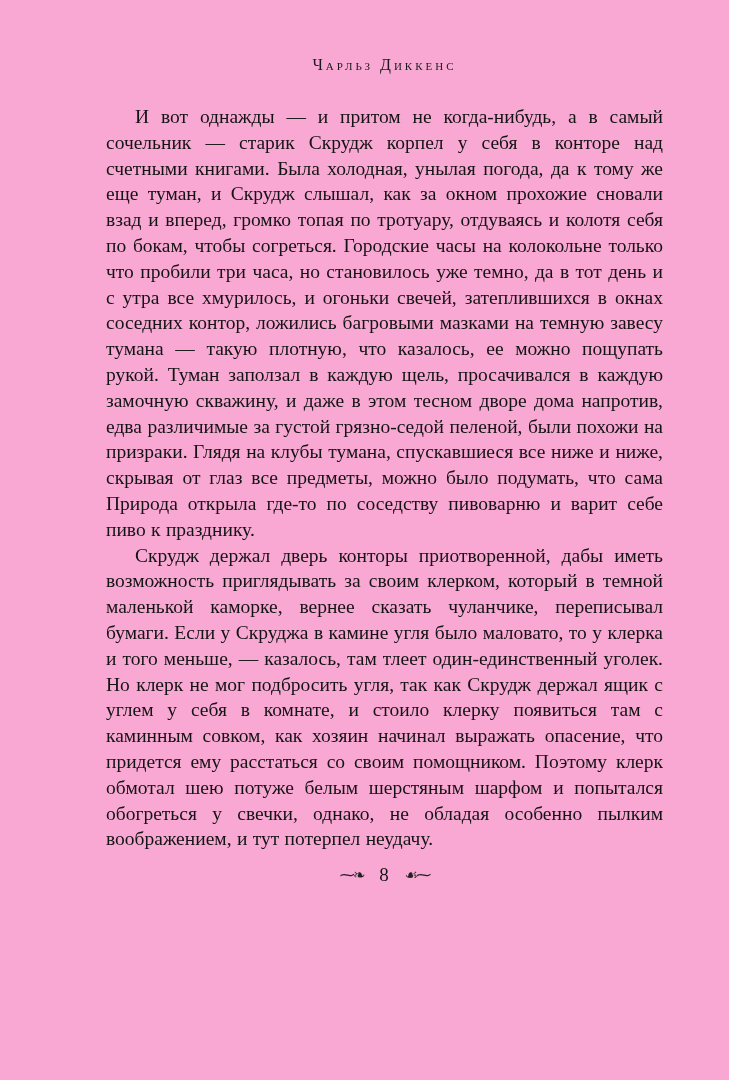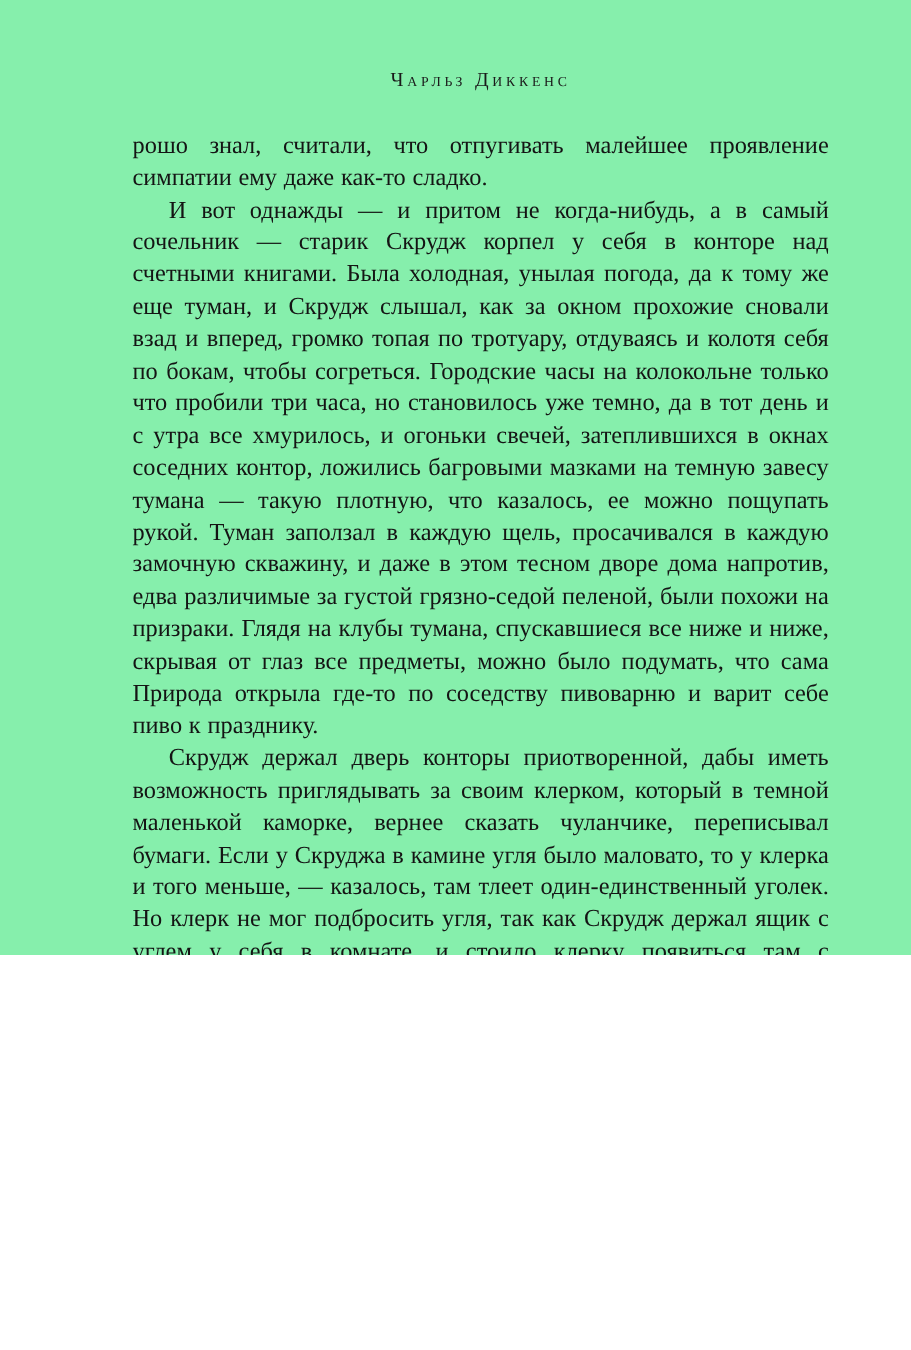--- a/index.html
+++ b/index.html
@@ -3,23 +3,23 @@
 <meta charset="utf-8">
 <style>
   html, body {
     margin: 0;
     padding: 0;
     background: #ffffff;
   }
   .page {
     position: relative;
     width: 729px;
-    height: 764px;
+    height: 1080px;
     margin: 0 auto;
-    background: #86efac;
+    background: #f9a8d4;
     color: #141414;
     font-family: "Liberation Serif", "DejaVu Serif", serif;
     box-sizing: border-box;
     padding: 56px 66px 0 106px;
     overflow: hidden;
   }
   .running-header {
     text-align: center;
     font-variant: small-caps;
     font-size: 16px;
@@ -60,21 +60,20 @@
   }
 </style>
 </head>
 <body>
 
 <div class="page">
 
   <div class="running-header">Чарльз Диккенс</div>
 
   <div class="body-text">
-    <p>рошо знал, считали, что отпугивать малейшее проявление симпатии ему даже как-то сладко.</p>
     <p class="indent">И вот однажды — и притом не когда-нибудь, а в самый сочельник — старик Скрудж корпел у себя в конторе над счетными книгами. Была холодная, унылая погода, да к тому же еще туман, и Скрудж слышал, как за окном прохожие сновали взад и вперед, громко топая по тротуару, отдуваясь и колотя себя по бокам, чтобы согреться. Городские часы на колокольне только что пробили три часа, но становилось уже темно, да в тот день и с утра все хмурилось, и огоньки свечей, затеплившихся в окнах соседних контор, ложились багровыми мазками на темную завесу тумана — такую плотную, что казалось, ее можно пощупать рукой. Туман заползал в каждую щель, просачивался в каждую замочную скважину, и даже в этом тесном дворе дома напротив, едва различимые за густой грязно-седой пеленой, были похожи на призраки. Глядя на клубы тумана, спускавшиеся все ниже и ниже, скрывая от глаз все предметы, можно было подумать, что сама Природа открыла где-то по соседству пивоварню и варит себе пиво к празднику.</p>
     <p class="indent">Скрудж держал дверь конторы приотворенной, дабы иметь возможность приглядывать за своим клерком, который в темной маленькой каморке, вернее сказать чуланчике, переписывал бумаги. Если у Скруджа в камине угля было маловато, то у клерка и того меньше, — казалось, там тлеет один-единственный уголек. Но клерк не мог подбросить угля, так как Скрудж держал ящик с углем у себя в комнате, и стоило клерку появиться там с каминным совком, как хозяин начинал выражать опасение, что придется ему расстаться со своим помощником. Поэтому клерк обмотал шею потуже белым шерстяным шарфом и попытался обогреться у свечки, однако, не обладая особенно пылким воображением, и тут потерпел неудачу.</p>
   </div>
 
   <div class="footer">
     <span class="ornament">⁓❧</span>
     <span class="page-number">8</span>
     <span class="ornament">☙⁓</span>
   </div>
 

